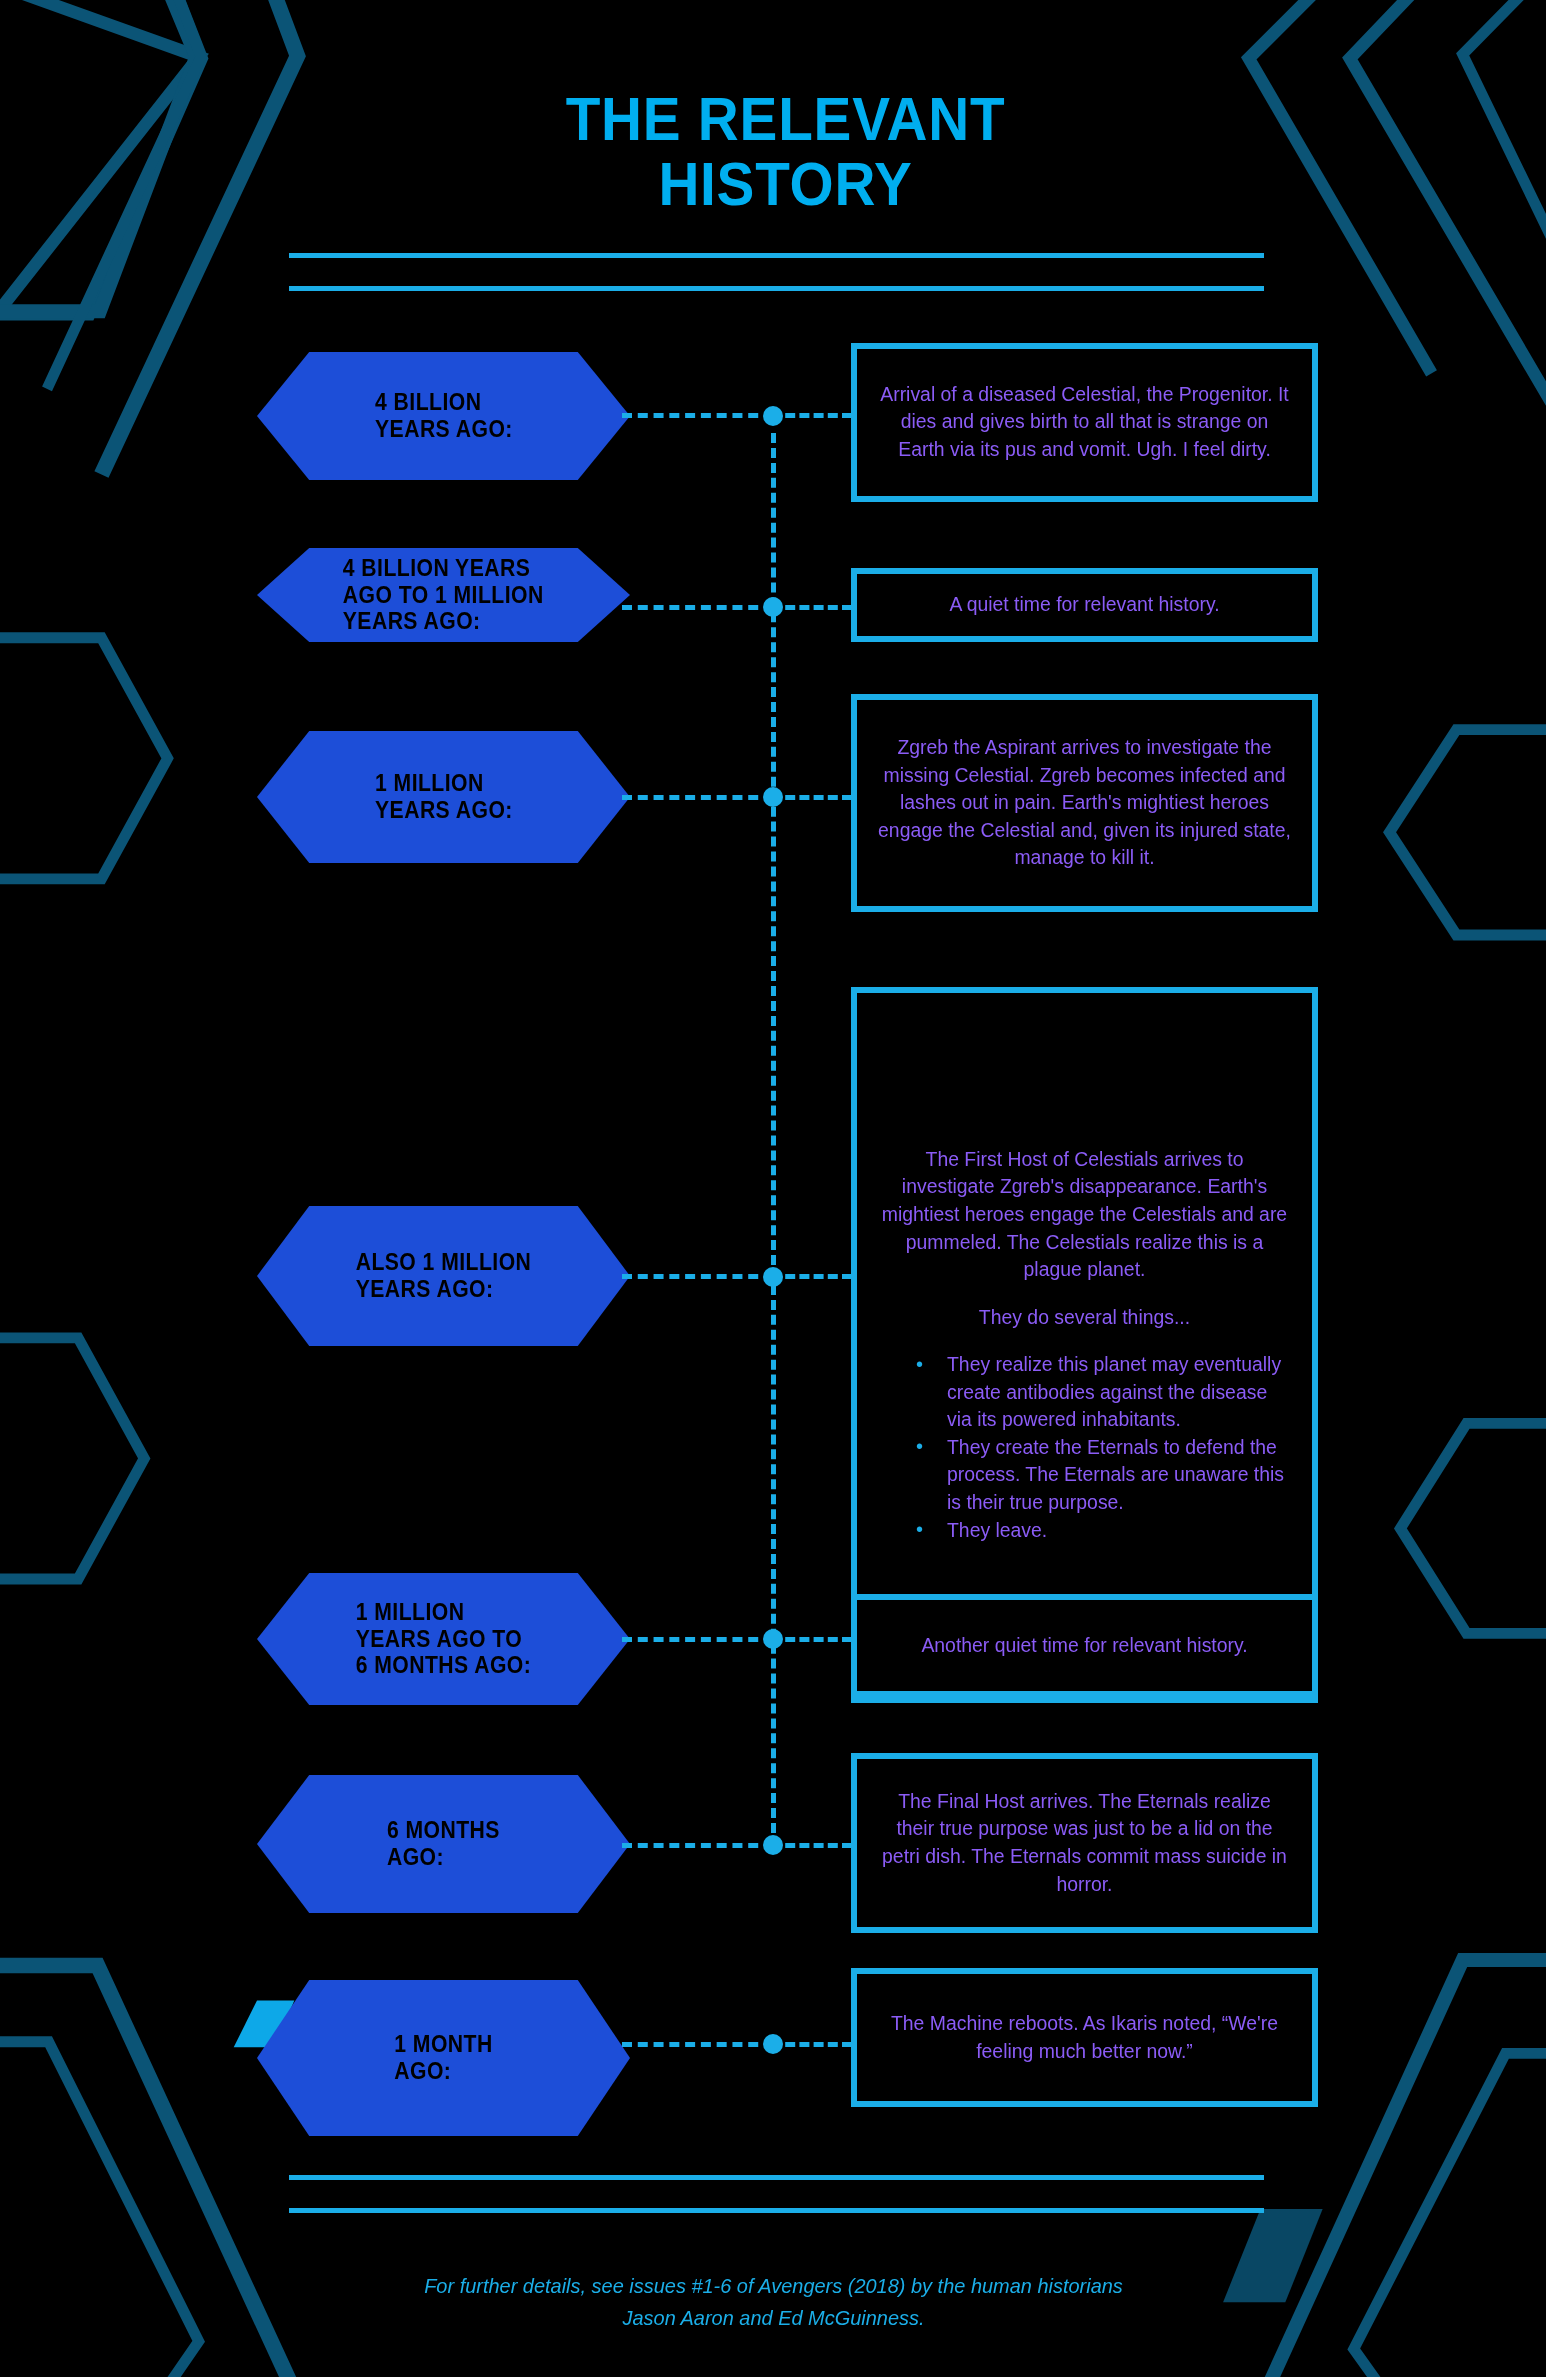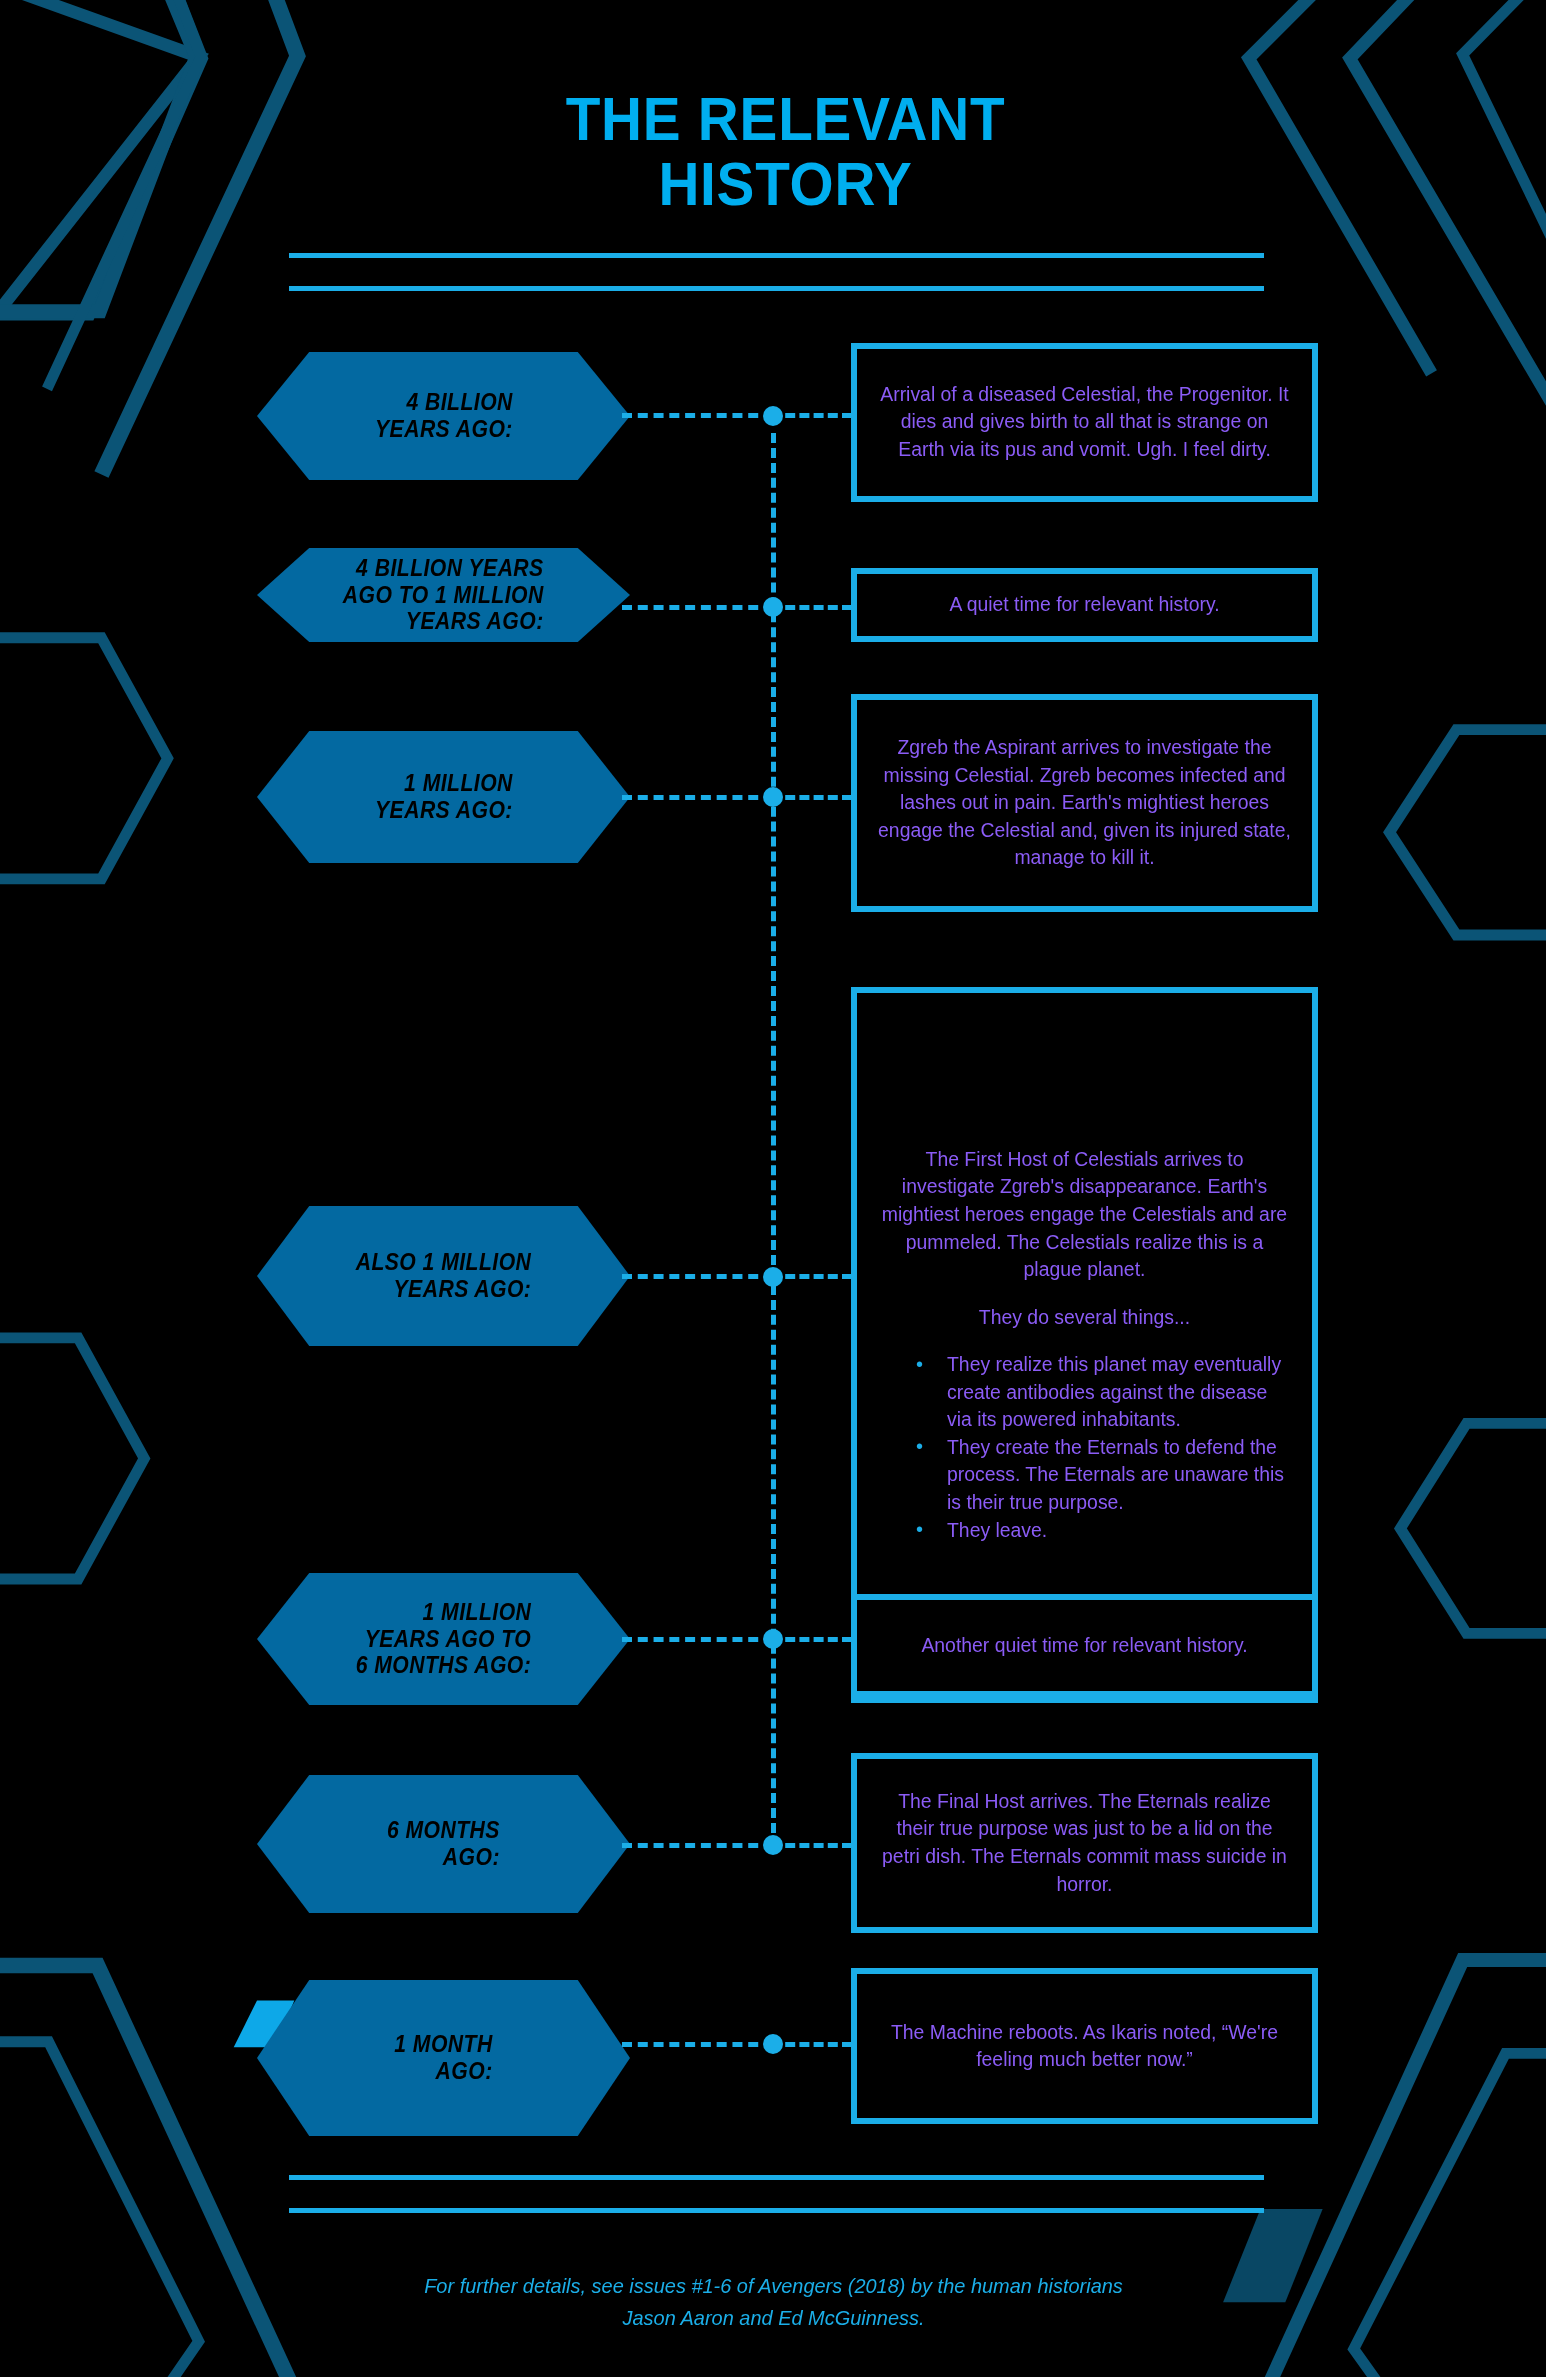--- a/index.html
+++ b/index.html
@@ -84,27 +84,26 @@
   }
 
   .hexcell {
     position: absolute;
     left: 257px;
     width: 373px;
   }
   .hex {
     position: relative;
     width: 373px;
-    background: #0369a1;
+    background: #1d4ed8;
     clip-path: polygon(14% 0%, 86% 0%, 100% 50%, 86% 100%, 14% 100%, 0% 50%);
     display: flex;
     align-items: center;
     justify-content: center;
-    text-align: right;
-    font-style: italic;
+    text-align: left;
   }
   .hex-label {
     color: #000000;
     font-size: 23px;
     font-weight: bold;
     line-height: 1.16;
     letter-spacing: 0.5px;
     text-transform: uppercase;
     padding: 0 34px;
     transform: scaleX(0.92);
@@ -372,21 +371,21 @@
   <div class="row" style="top:1980px;">
     <div class="hexcell">
       <div class="hex" style="height:156px;">
         <div class="hex-label" style="white-space:pre-line;">1 MONTH
 AGO:</div>
       </div>
     </div>
     <div class="connector conn-left" style="top:62px;"></div>
     <div class="connector conn-right" style="top:62px;"></div>
     <div class="node-dot" style="top:54px;"></div>
-    <div class="box" style="top:-11.7px; height:156px;">
+    <div class="box" style="top:-11.7px; height:139px;">
       <p>The Machine reboots. As Ikaris noted, “We're feeling much better now.”</p>
     </div>
   </div>
 
   <div class="rule r3"></div>
   <div class="rule r4"></div>
 
   <div class="footer">
     <div>For further details, see issues #1-6 of Avengers (2018) by the human historians</div>
     <div>Jason Aaron and Ed McGuinness.</div>

